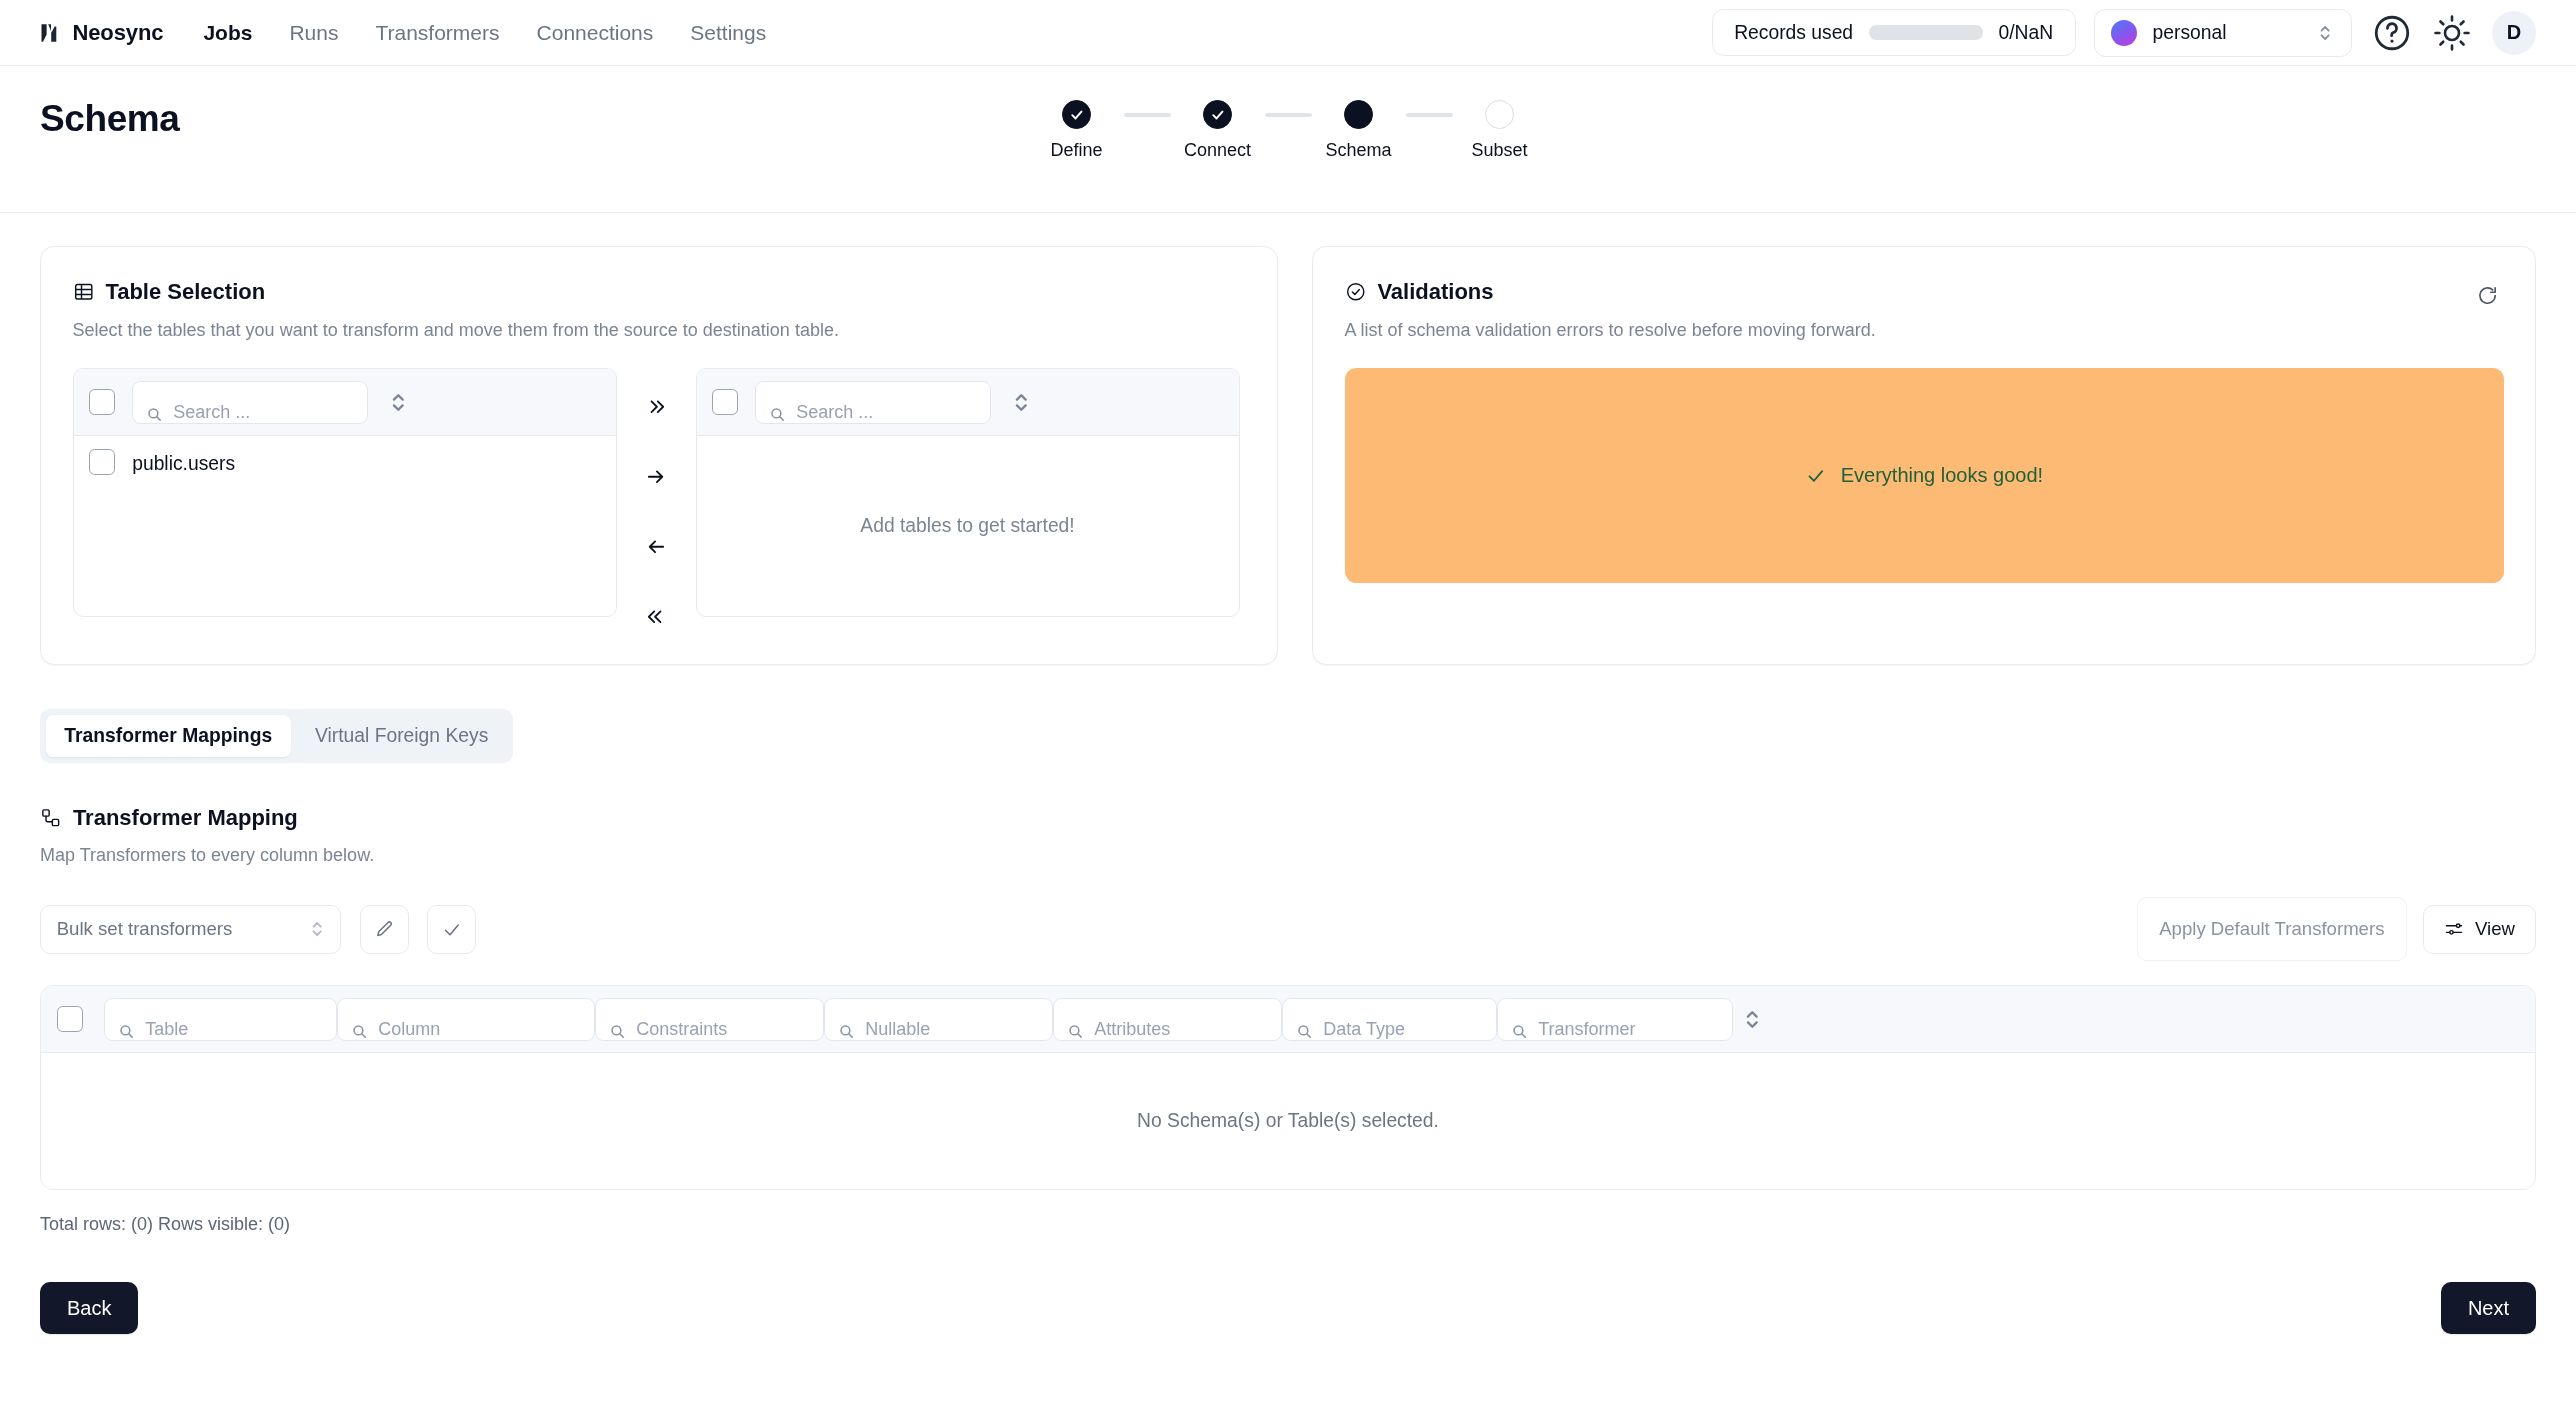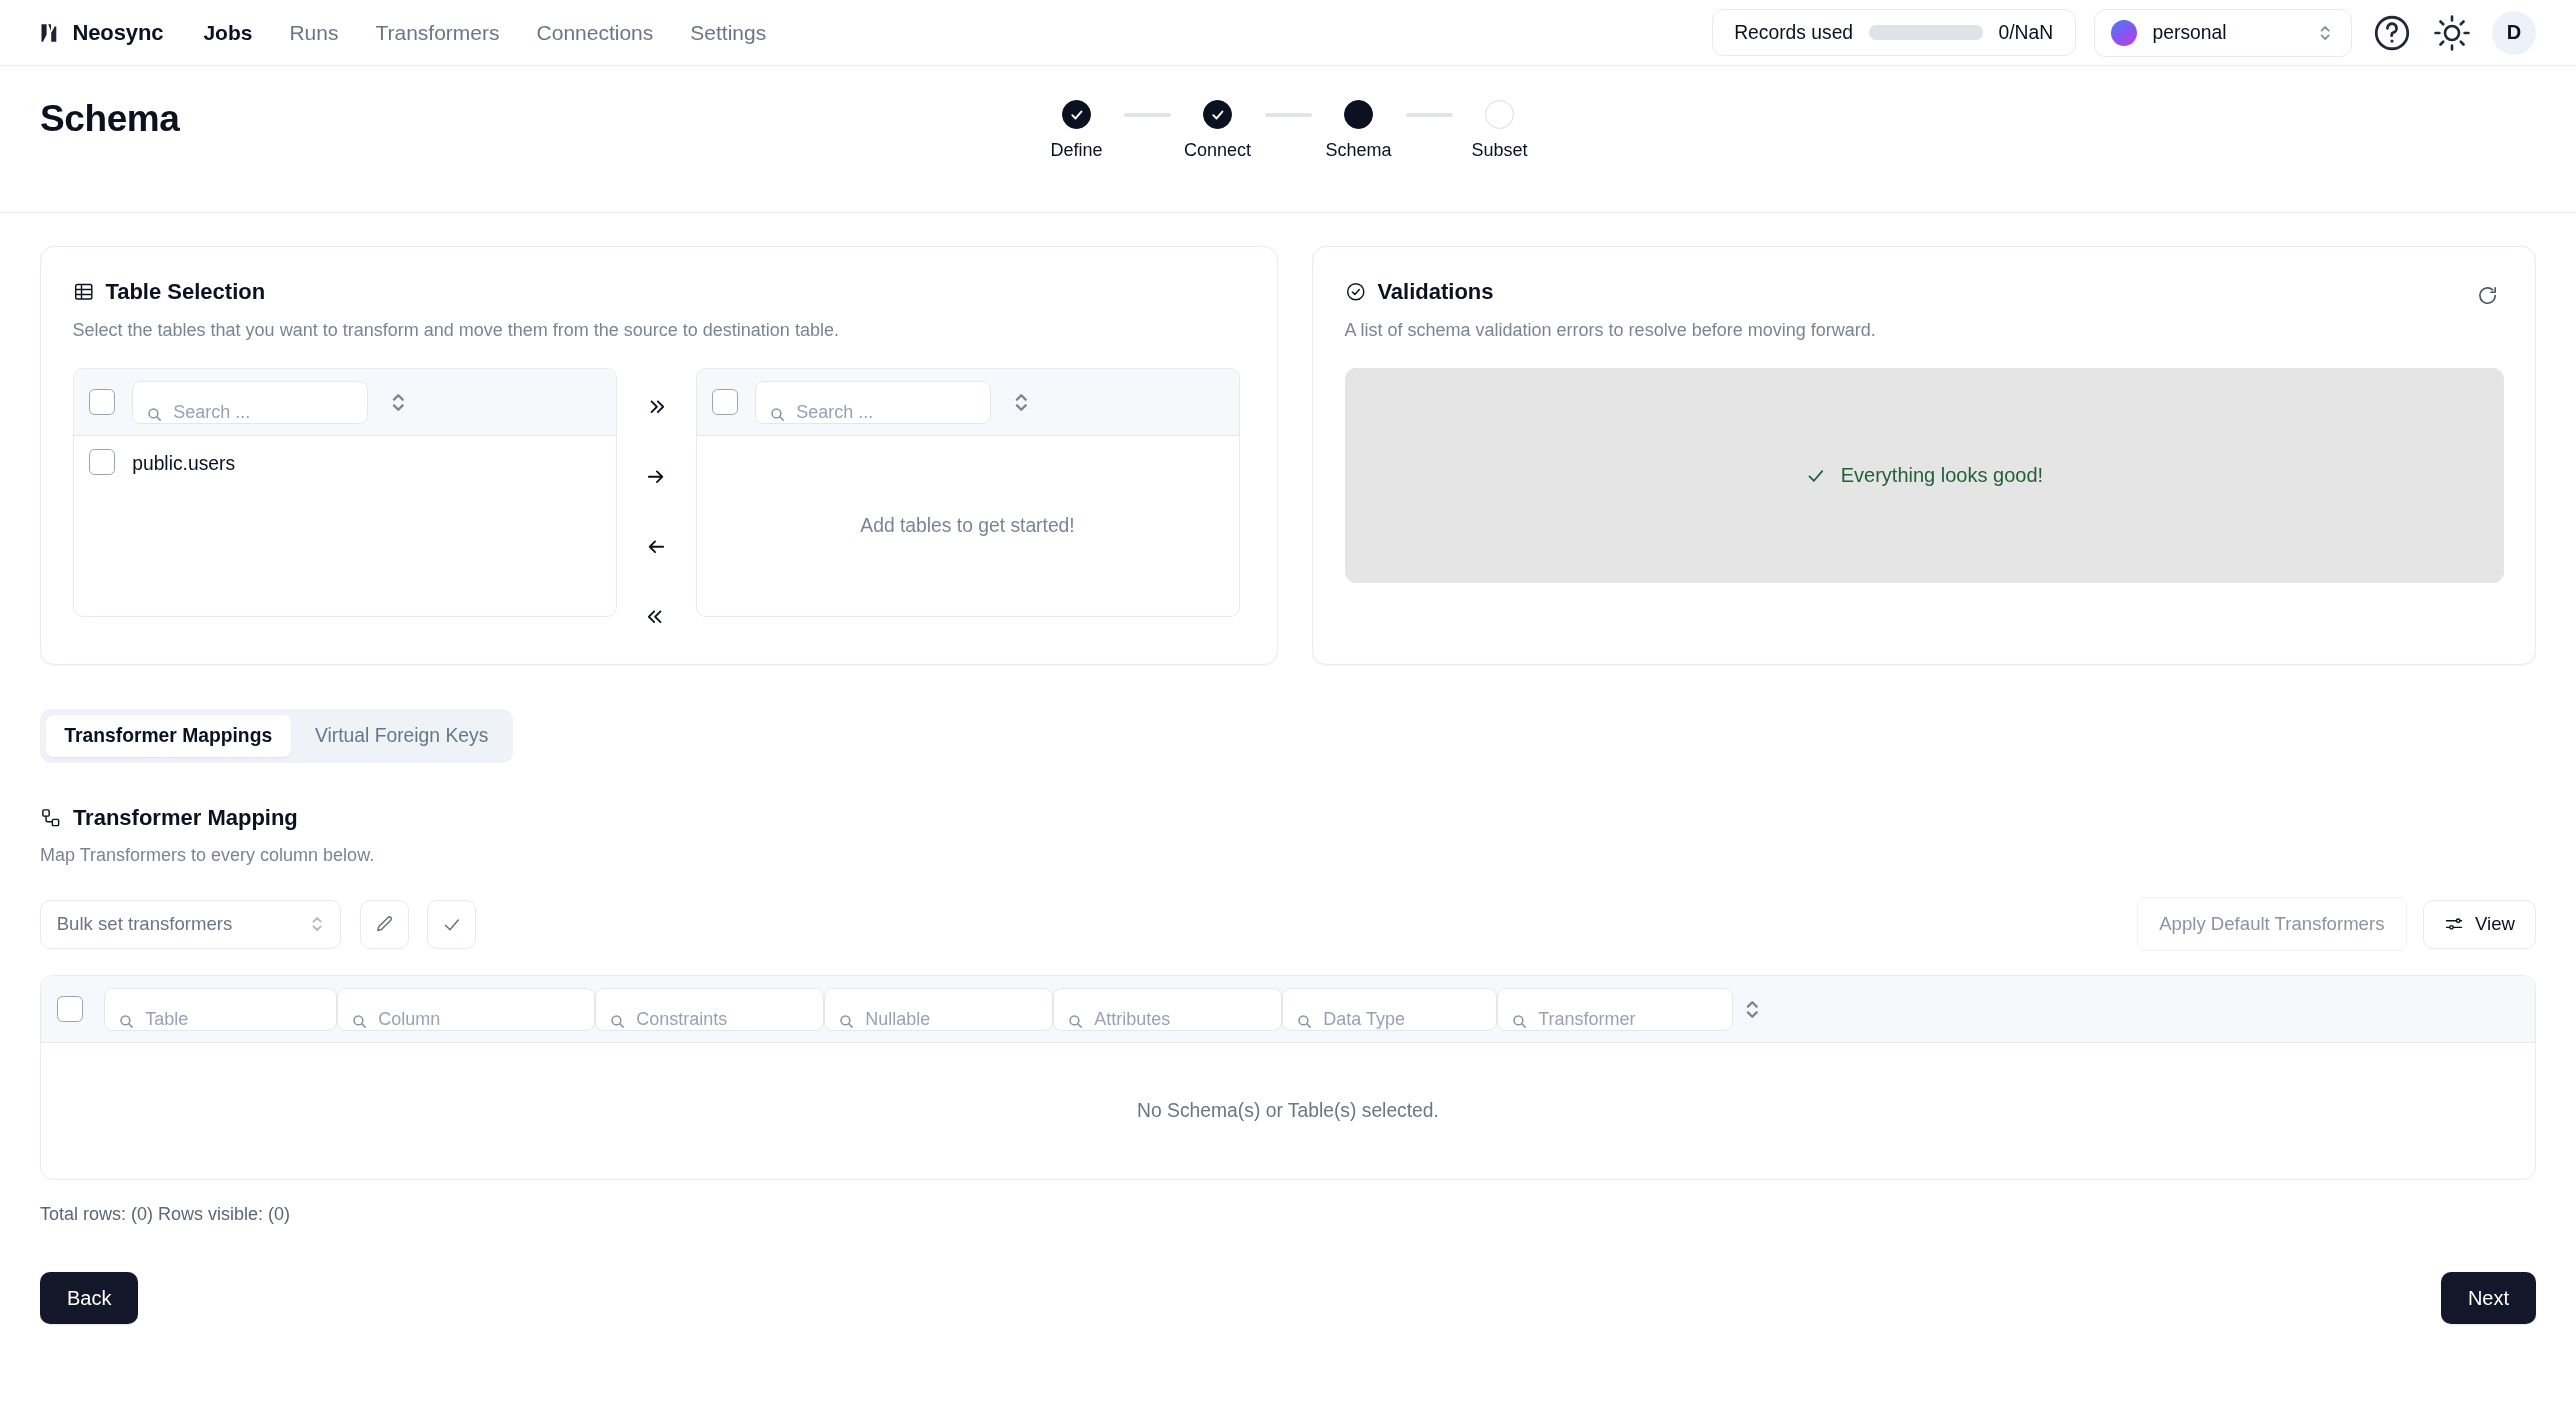--- a/index.html
+++ b/index.html
@@ -131,21 +131,21 @@
     width: 40px; height: 37px; display:flex; align-items:center; justify-content:center;
     cursor: pointer; color:#0b1120;
   }
   .xbtn svg { width: 24px; height: 21.5px; display:block; }
 
   
   .refresh-btn { position: absolute; right: 31.5px; top: 33px; width: 31.5px; height: 31.5px; cursor:pointer; display:flex; align-items:center; justify-content:center; }
   .refresh-btn svg { width: 23px; height: 23px; }
   .ok-banner {
     margin-top: 27px; height: 215px; border-radius: 11.4px;
-    background: #e5e5e5;
+    background: #fdba74;
     display: flex; align-items: center; justify-content: center; gap: 14.3px;
   }
   .ok-banner svg { width: 21.5px; height: 21.5px; }
   .ok-text { font-size: 20px; color: #22603a; }
 
   
   .tabs {
     margin-top: 44px; display: inline-flex; align-items: center; gap: 5.7px;
     background: #eff2f7; border-radius: 10px; padding: 5.7px;
   }
@@ -164,21 +164,21 @@
     gap: 40px;
   }
   .select-box .val { font-size: 18.6px; color: #6b7684; }
   .sq-btn {
     width: 49px; height: 49px; border: 0.7px solid #e6eaf0; border-radius: 10px; background: #fff;
     display:flex; align-items:center; justify-content:center; cursor:pointer;
   }
   .sq-btn svg { width: 21.5px; height: 21.5px; }
   .toolbar-right { margin-left: auto; display: flex; align-items: center; gap: 15.7px; }
   .ghost-btn {
-    height: 54px; border: 0.7px solid #eef1f5; border-radius: 10px; background: #fff;
+    height: 64px; border: 0.7px solid #eef1f5; border-radius: 10px; background: #fff;
     display:flex; align-items:center; padding: 0 21.5px; font-size: 18.6px; color: #8b94a3; cursor: pointer;
   }
   .view-btn {
     height: 49px; border: 0.7px solid #e6eaf0; border-radius: 10px; background: #fff;
     display:flex; align-items:center; gap: 11.4px; padding: 0 20px; font-size: 18.6px; color: #0b1120; cursor: pointer;
   }
   .view-btn svg { width: 20px; height: 20px; }
 
   
   .dtable {

